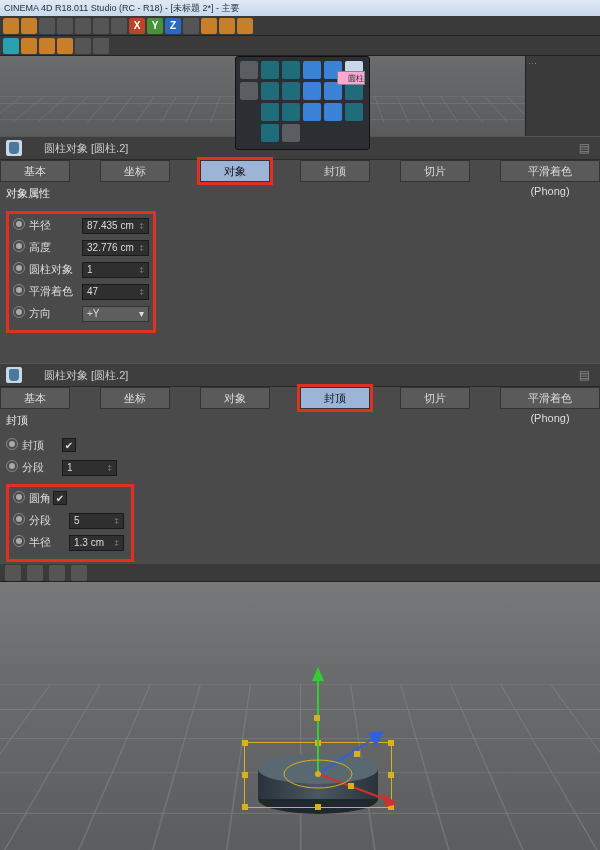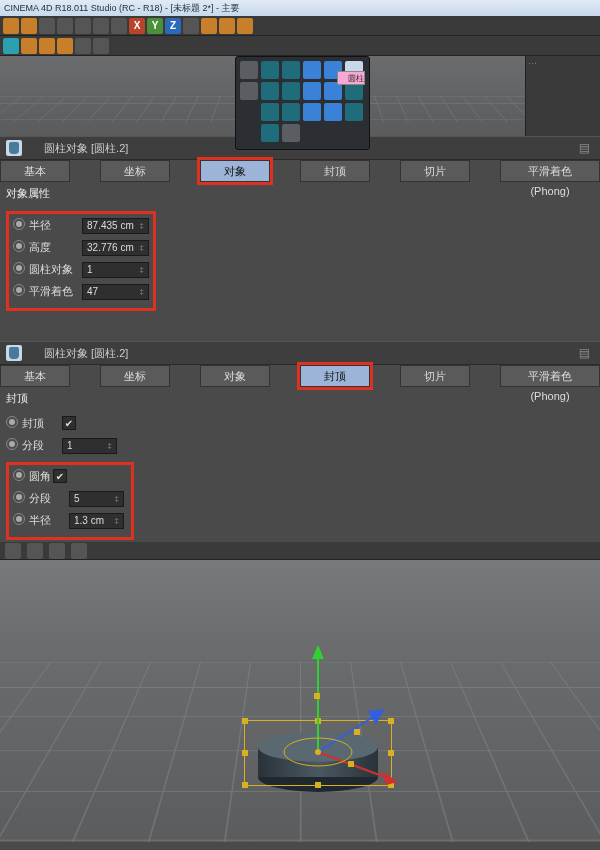--- a/index.html
+++ b/index.html
@@ -175,20 +175,28 @@
           </span>
       </div>
       <div class="prop-row">
         <span class="radio"></span>
         <span class="plabel">平滑着色</span>
         <span class="pval">
             <span>47</span>
             <span class="arr">‡</span>
           </span>
       </div>
+      <div class="prop-row">
+        <span class="radio"></span>
+        <span class="plabel">方向</span>
+        <span class="pdrop">
+            <span>+Y</span>
+            <span class="arr">▾</span>
+          </span>
+      </div>
     </div>
   </div>
 </div>
 
 <div class="panel" style="margin-top:20px;">
   <div class="panel-head">
     <span class="icon-cyl"></span>
     <span>圆柱对象 [圆柱.2]</span>
     <span class="panel-right-icon">▤</span>
   </div>

